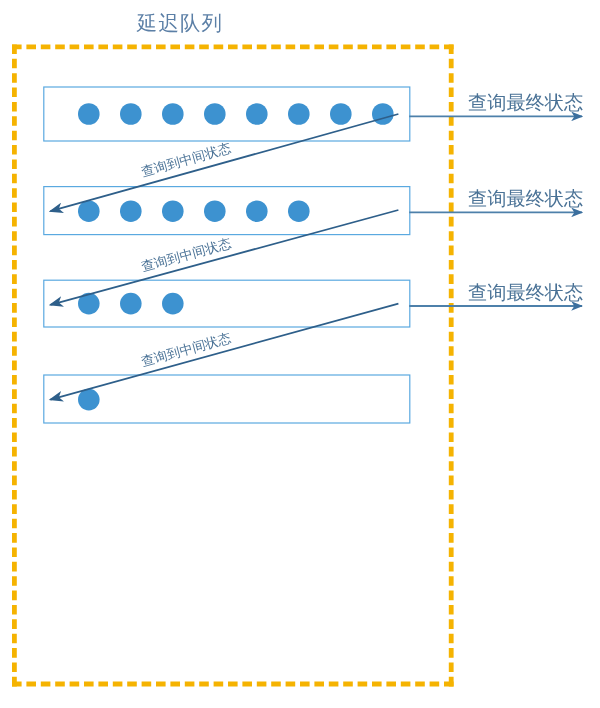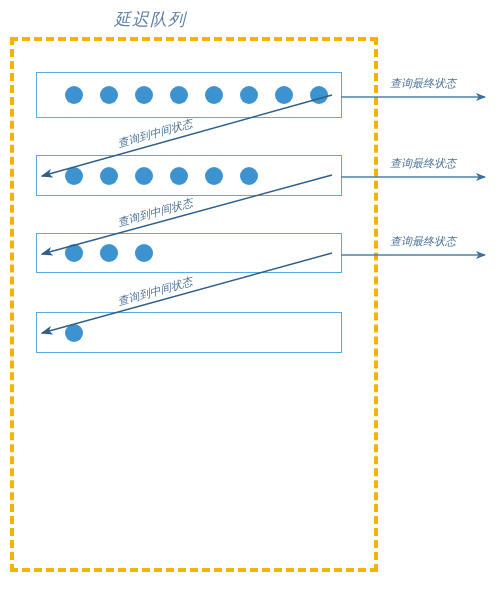--- a/index.html
+++ b/index.html
@@ -3,21 +3,21 @@
 <meta charset="utf-8">
 <style>
   html,body{margin:0;padding:0;}
   body{
     width:500px;height:590px;
     background:#ffffff;
     font-family:"Liberation Sans","DejaVu Sans",sans-serif;
     overflow:hidden;
     position:relative;
   }
-  #stage{position:absolute;left:0;top:0;width:500px;height:590px;font-style:italic;}
+  #stage{position:absolute;left:0;top:0;width:500px;height:590px;}
 
   
   .title{
     position:absolute;
     left:0;top:8px;width:300px;
     text-align:center;
     font-size:17px;
     color:#5b7fa6;
     letter-spacing:1px;
     white-space:nowrap;
@@ -55,21 +55,21 @@
   
   svg.overlay{
     position:absolute;left:0;top:0;
     width:500px;height:590px;
     overflow:visible;
   }
 
   
   .right-label{
     position:absolute;
-    font-size:11px;
+    font-size:16px;
     color:#4a7296;
     white-space:nowrap;
   }
 
   
   .diag-label{
     position:absolute;
     font-size:11px;
     color:#4a7296;
     white-space:nowrap;

